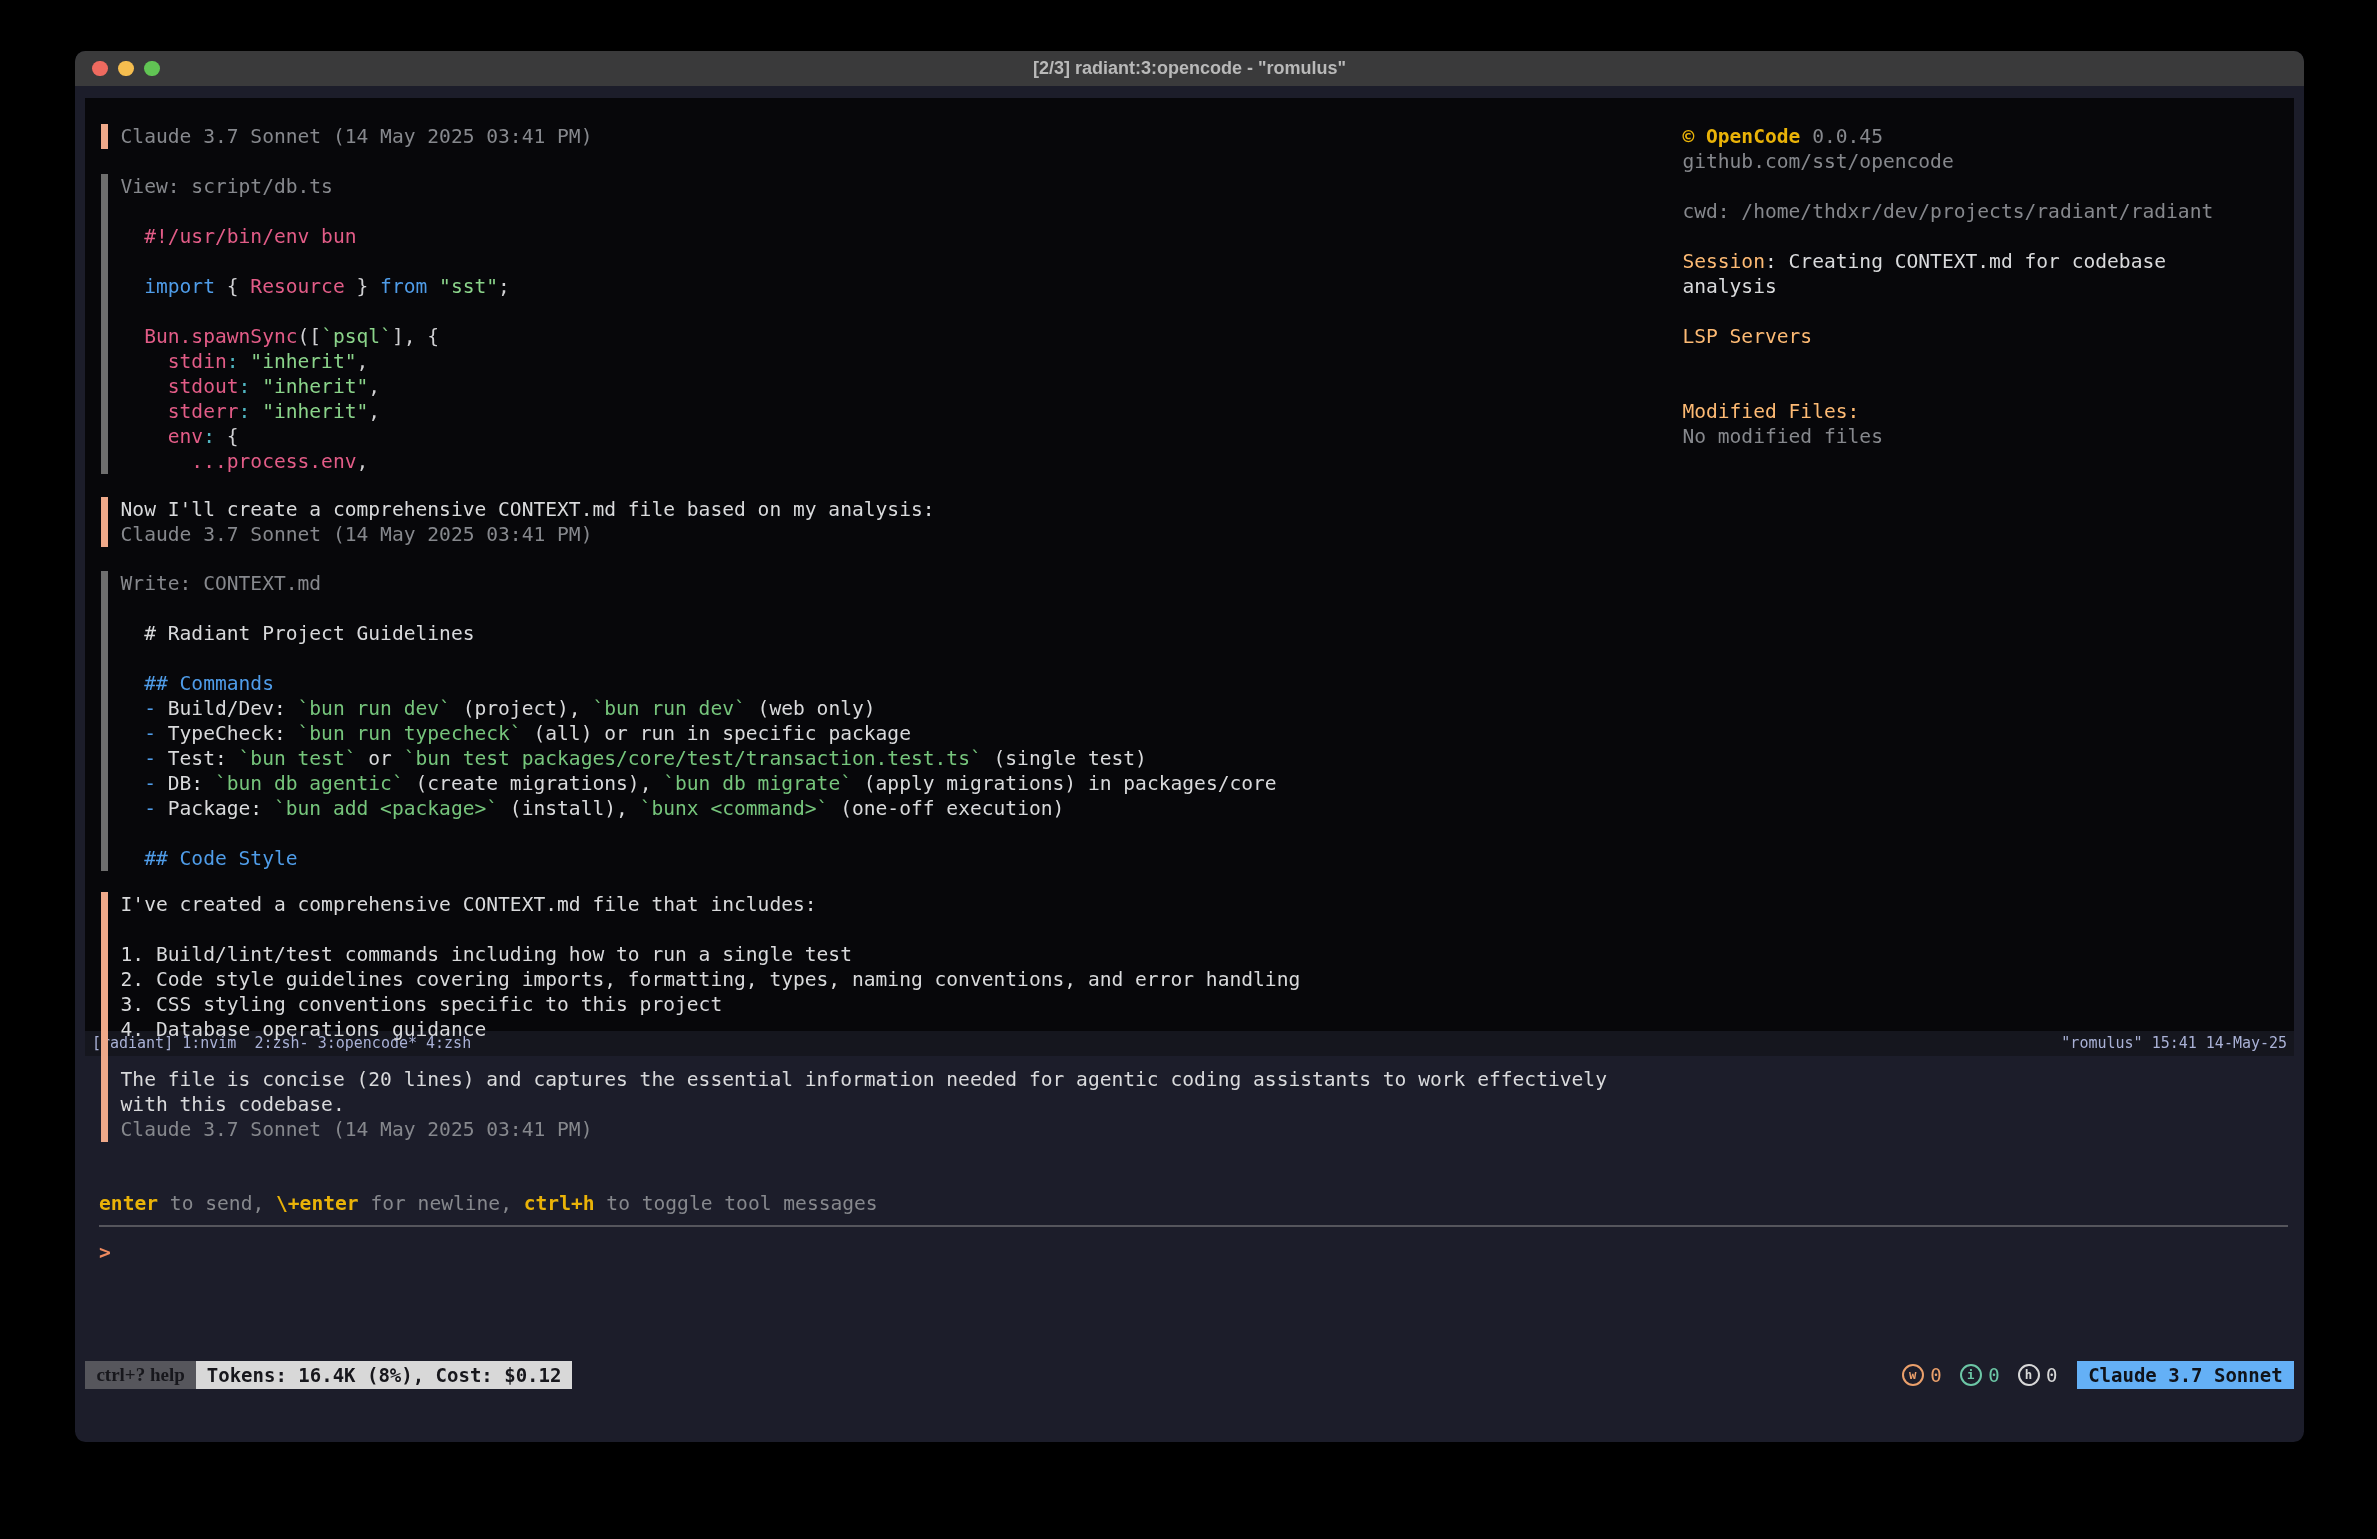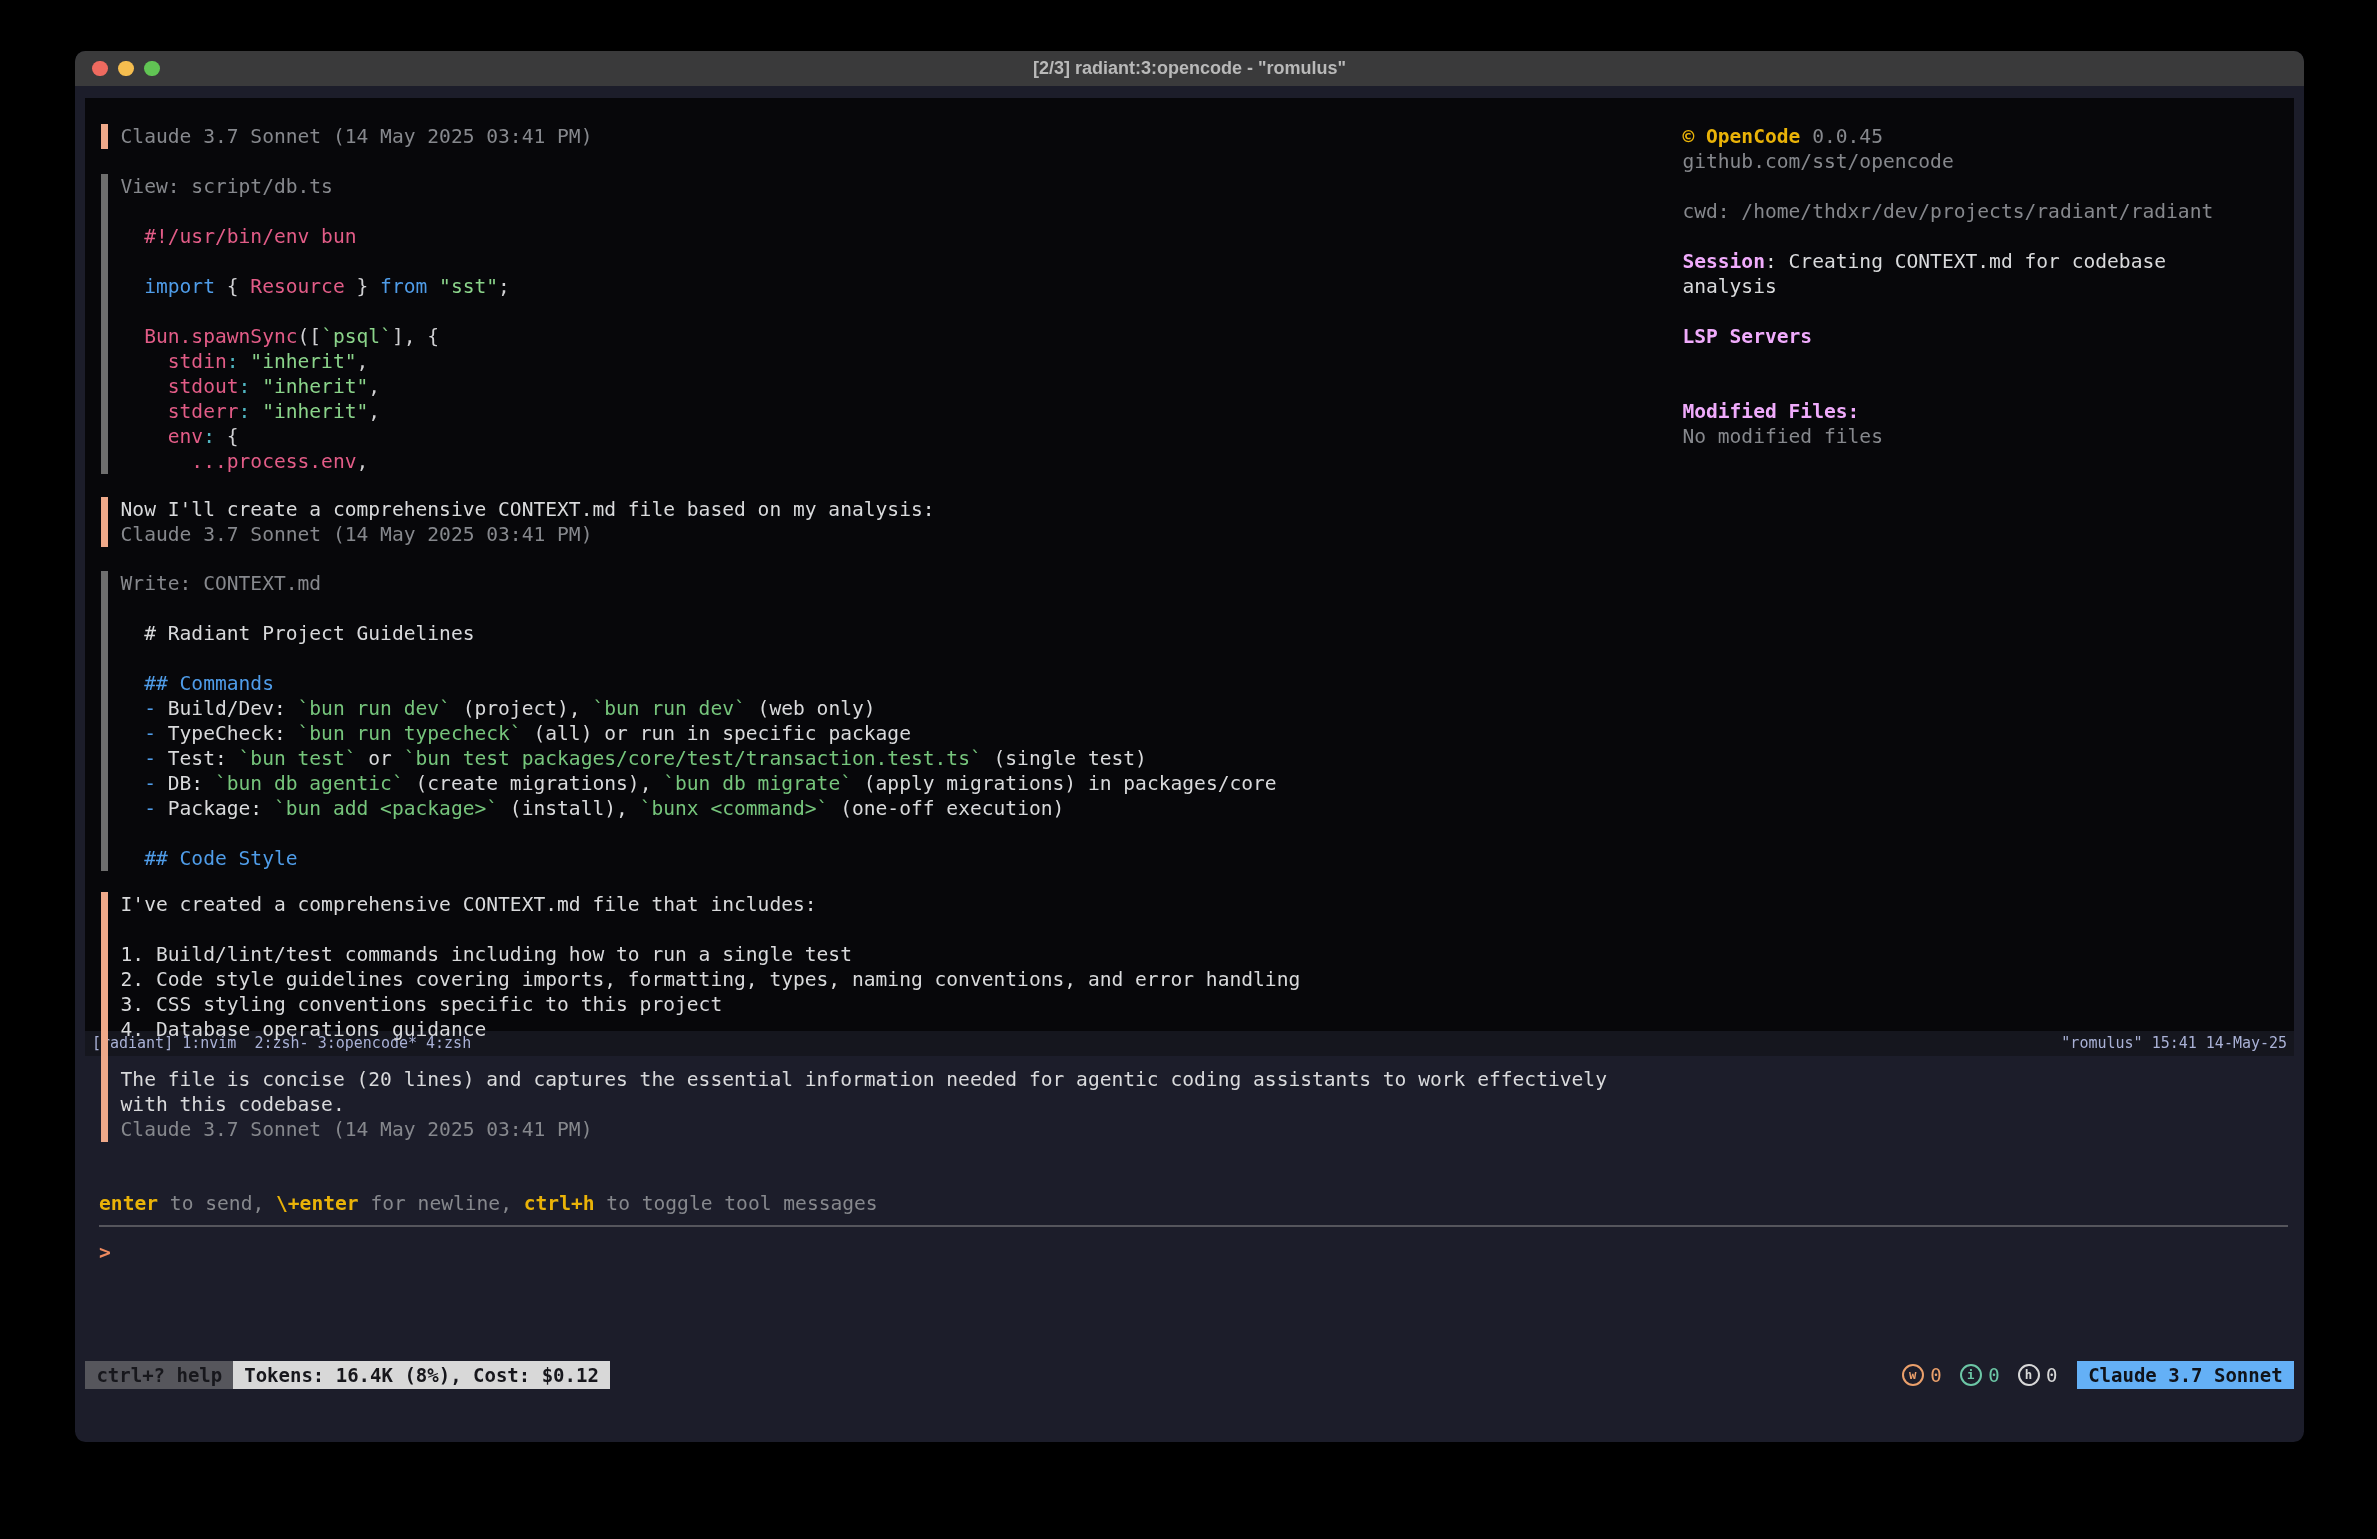--- a/index.html
+++ b/index.html
@@ -25,32 +25,32 @@
   .accent{flex:0 0 6.5px;margin-right:13px;}
   .accent.orange{background:#efa98a;} .accent.gray{background:#6e6e6e;}
   
   .sidebar{position:absolute;left:1597px;top:26px;width:610px;}
   
   .c-text{color:#d9dadc;margin-top:44px;} .c-muted{color:#86888d;}
   .c-pink{color:#e25c87;} .c-blue{color:#4f9ce8;}
   .c-green{color:#8bd48b;} .c-mdcode{color:#76c57c;}
   .c-teal{color:#50b5c1;} .c-punct{color:#d0d0d3;}
   .c-bold{color:#eab308;font-weight:bold;}
-  .c-obold{color:#f0abfc;font-weight:bold;margin-top:32px;}
+  .c-obold{color:#fdba74;font-weight:normal;margin-top:32px;}
   
   .help-line{position:absolute;left:13.7px;top:1093px;}
   .input-sep{position:absolute;left:13.7px;right:5.2px;top:1127px;height:2.6px;background:#55555c;}
   .prompt-row{position:absolute;left:13.7px;top:1142px;height:25px;line-height:25px;}
   .prompt-symbol{color:#ed8a5f;font-weight:bold;}
   
   .statusbar{position:absolute;left:0;right:0;top:1263px;height:28px;
              display:flex;justify-content:space-between;align-items:stretch;}
   .pills{display:flex;}
   .pill{display:flex;align-items:center;padding:0 11px;font-weight:bold;font-size:19px;color:#17171c;}
-  .pill.gray{background:#56565c;}
+  .pill.gray{background:#56565c;font-family:Liberation Serif, serif;}
   .pill.light{background:#d8d8d8;}
   .sb-right{display:flex;align-items:stretch;}
   .diags{display:flex;align-items:center;gap:18px;margin-right:19.6px;}
   .diag{display:flex;align-items:center;gap:6.5px;}
   .diag-circle{width:18px;height:18px;border:2px solid currentColor;border-radius:50%;
                display:flex;align-items:center;justify-content:center;
                font-size:12.4px;font-weight:bold;}
   .diag-count{font-size:19px;}
   .diag.orange{color:#eba06b;} .diag.teal{color:#6cc7a6;} .diag.white{color:#d8d8d8;}
   .pill.model{background:#64b0f6;color:#10131a;}

